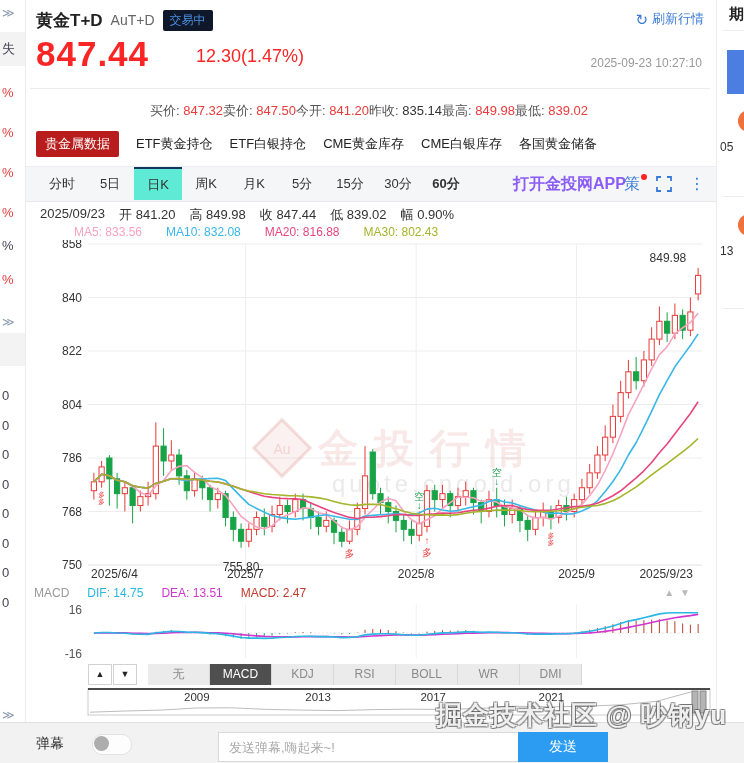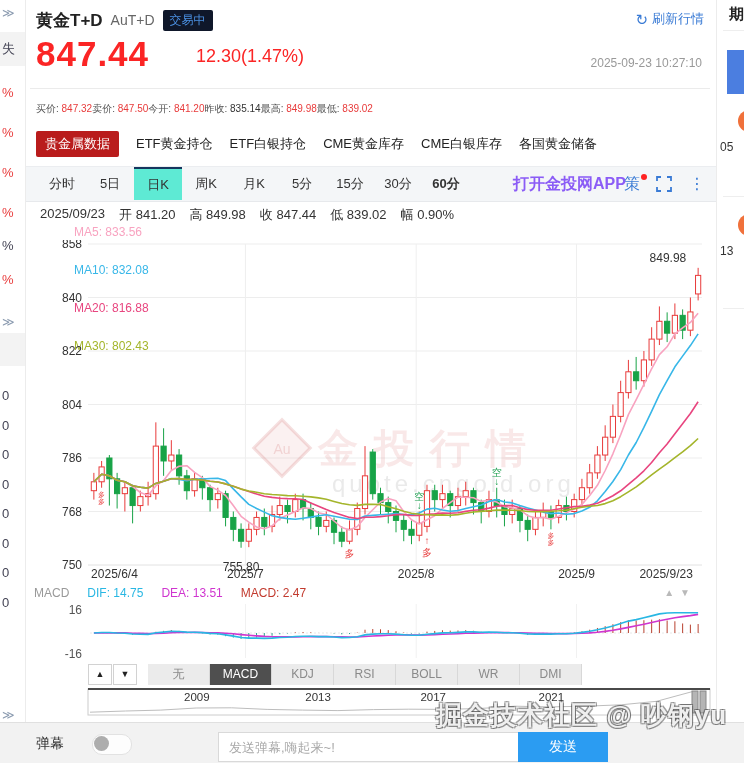--- a/index.html
+++ b/index.html
@@ -29,40 +29,40 @@
   #status-badge{font-size:12px;color:#4a8fe0;background:#0f172a;padding:2px 7px;border-radius:2px;}
   #refresh{position:absolute;right:12px;top:10px;font-size:13px;color:#3a7bd5;display:flex;align-items:center;gap:4px;cursor:pointer;}
   #refresh .ric{font-size:15px;line-height:13px;}
 
   #price-row{position:absolute;left:10px;top:34px;height:46px;width:670px;}
   #last-price{font-size:35px;font-weight:bold;color:#fb2525;letter-spacing:1px;}
   #price-change{position:absolute;left:160px;top:12px;font-size:18px;color:#fb2525;}
   #quote-time{position:absolute;right:4px;top:22px;font-size:12px;color:#999;}
   #hdr-divider{position:absolute;left:4px;top:88px;width:680px;border-top:1px solid #ebebeb;}
 
-  #quote-row{position:absolute;left:10px;top:102px;width:666px;display:flex;justify-content:flex-start;font-size:10px;}
+  #quote-row{position:absolute;left:10px;top:102px;width:666px;display:flex;justify-content:center;font-size:13px;}
   .qf .ql{color:#555;}
   .qf .qv.red{color:#e83b3b;}
   .qf .qv.dark{color:#333;}
 
   #data-tabs{position:absolute;left:10px;top:131px;height:26px;display:flex;align-items:center;gap:17px;font-size:13px;}
   .dtab{color:#222;cursor:pointer;white-space:nowrap;}
   .dtab.active{background:#b91c1c;color:#fff;padding:4px 9px;border-radius:2px;}
 
   #period-bar{position:absolute;left:0px;top:166px;width:690px;height:34px;background:#f4f6f8;border-top:1px solid #ebedf0;border-bottom:1px solid #e7e9ec;}
   .ptab{position:absolute;top:0;height:34px;line-height:34px;width:48px;text-align:center;font-size:13px;color:#333;cursor:pointer;}
   .ptab.active{background:#5eead4;border-top:2px solid #15355e;height:33px;line-height:31px;box-sizing:border-box;}
   #app-link{position:absolute;left:487px;top:0;height:34px;line-height:34px;font-size:16px;font-weight:bold;color:#8b5cf6;cursor:pointer;}
   #strategy-btn{position:absolute;left:598px;top:0;height:34px;line-height:34px;font-size:16px;color:#3a7bd5;cursor:pointer;}
   #strategy-dot{position:absolute;left:615px;top:7px;width:6px;height:6px;border-radius:50%;background:#f22;}
   #fullscreen-btn{position:absolute;left:630px;top:9px;width:16px;height:16px;cursor:pointer;}
   #more-btn{position:absolute;left:663px;top:0;height:34px;line-height:34px;font-size:16px;color:#3a7bd5;cursor:pointer;}
 
   #kline-info{position:absolute;left:14px;top:206px;font-size:13px;color:#333;display:flex;gap:14px;}
-  #ma-legend{position:absolute;left:48px;top:225px;font-size:12px;display:flex;gap:24px;flex-direction:column;}
+  #ma-legend{position:absolute;left:48px;top:225px;font-size:12px;display:flex;gap:24px;}
 
   #chart-wrap{position:absolute;left:0;top:240px;width:690px;height:346px;}
   #macd-header{position:absolute;left:8px;top:586px;width:676px;height:14px;font-size:12px;display:flex;gap:18px;}
   #macd-title{color:#999;}
   #macd-arrows{position:absolute;right:14px;top:1px;color:#b9b9b9;font-size:10px;letter-spacing:6px;}
   #macd-wrap{position:absolute;left:0;top:600px;width:690px;height:62px;}
 
   #indicator-bar{position:absolute;left:0;top:664px;width:690px;height:22px;}
   .arrow-btn{position:absolute;top:0;width:24px;height:21px;background:#fff;border:1px solid #d2d2d2;box-sizing:border-box;text-align:center;line-height:19px;font-size:9px;color:#222;cursor:pointer;}
   #ind-strip{position:absolute;left:122px;top:0;height:21px;display:flex;}

